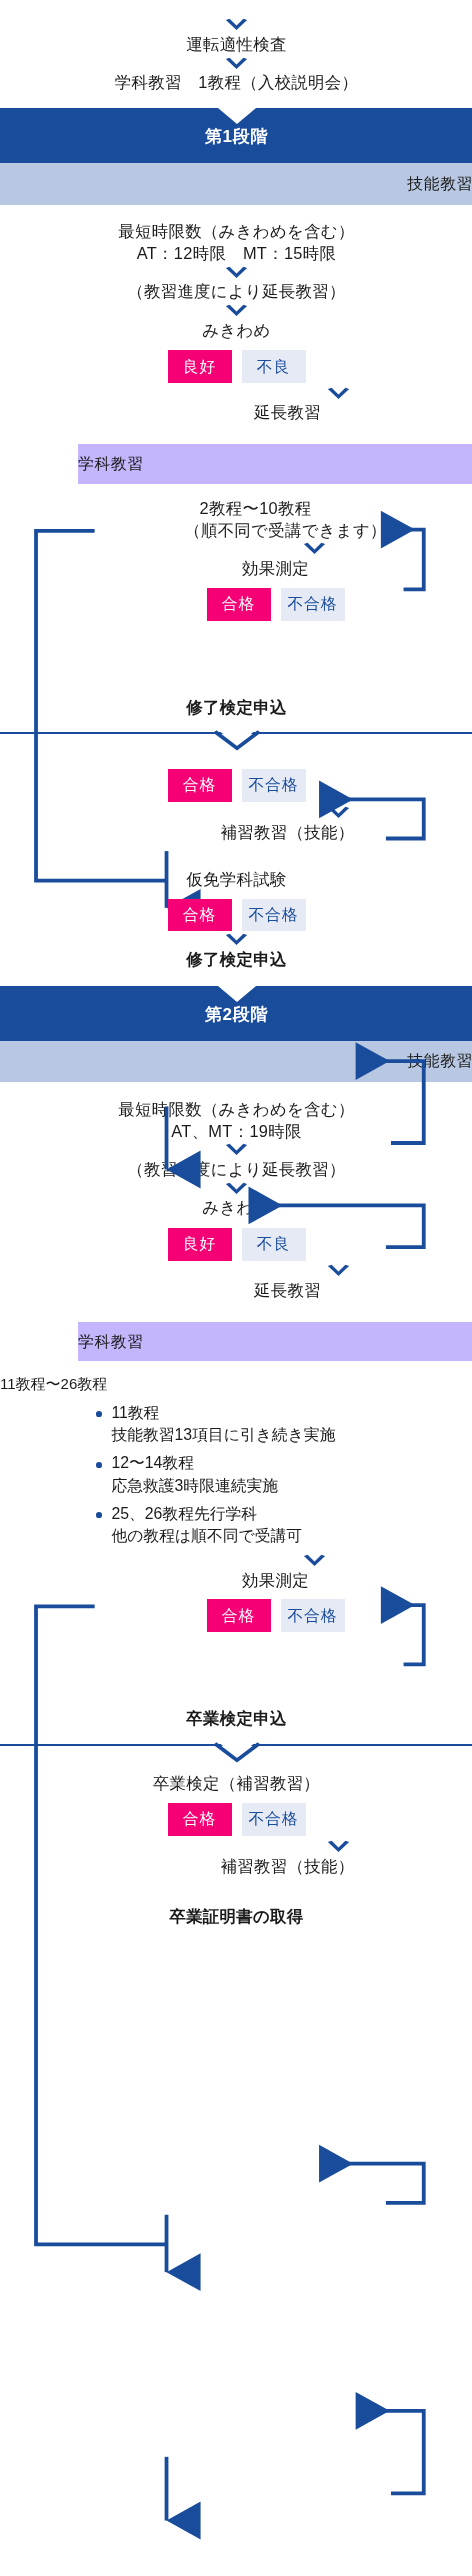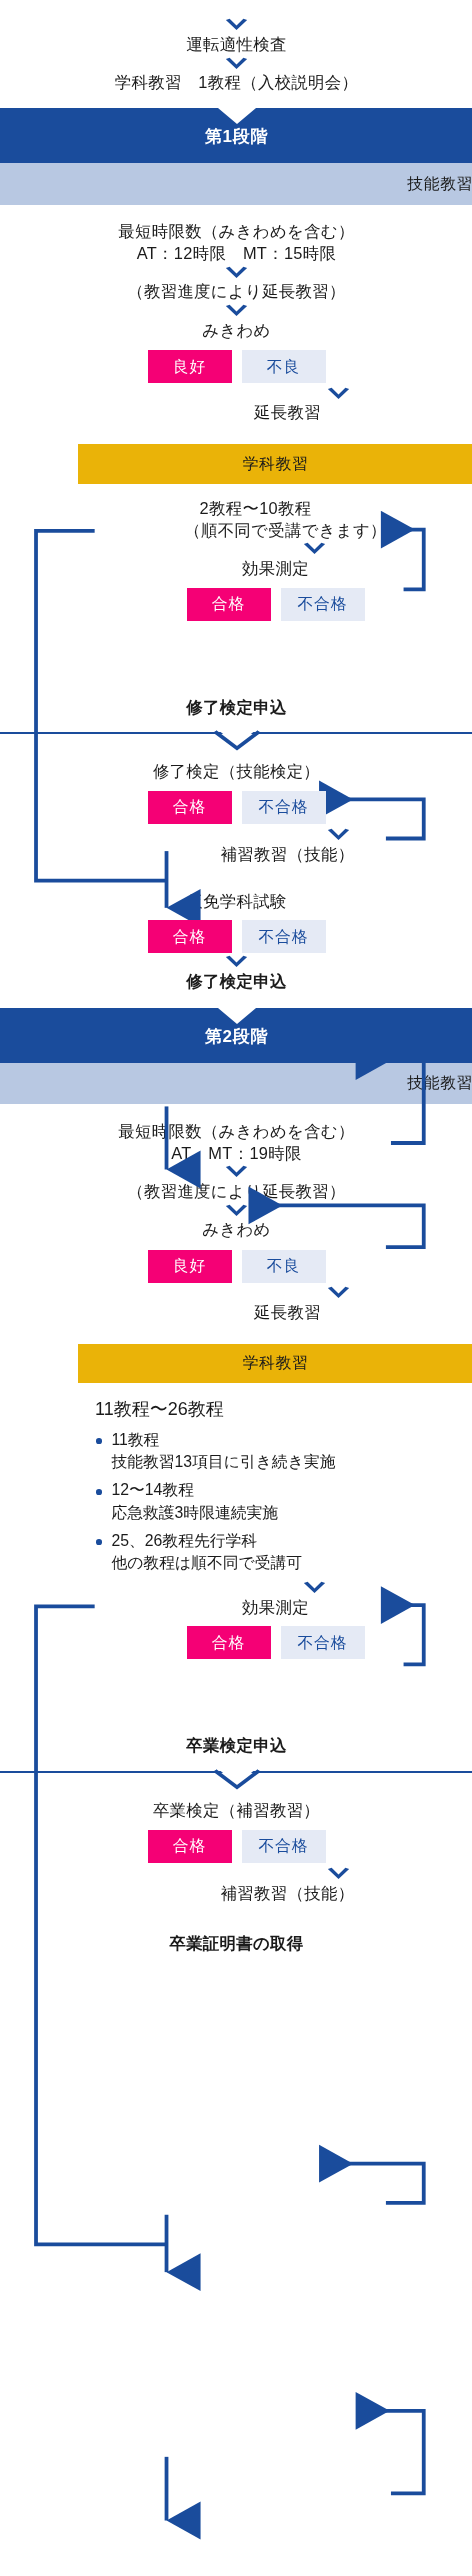--- a/index.html
+++ b/index.html
@@ -66,39 +66,39 @@
     color:#1b1b1b;
     text-align:right;
     font-size:15.8px;
     padding:10.7px 0 10px;
     letter-spacing:.04em;
   }
 
   
   .inner-band-wrap { padding-left:78px; padding-right:0; }
   .inner-band {
-    background:#eab308;
+    background:#c4b5fd;
     color:#1b1b1b;
-    text-align:center;
+    text-align:left;
     font-size:15.8px;
     padding:9.5px 0 8.8px;
     letter-spacing:.04em;
     margin-right:0;
   }
 
   
   .pf-row {
     position:relative;
     display:flex;
     justify-content:center;
     gap:10px;
     align-items:stretch;
   }
   .chip {
-    width:84px;
+    width:64px;
     text-align:center;
     font-size:15.8px;
     padding:6.3px 0 5.7px;
     letter-spacing:.06em;
   }
   .chip.pass { background:#f50075; color:#ffffff; }
   .chip.fail { background:#e5eaf5; color:#1a4c9c; }
 
   
   .divider {
@@ -133,22 +133,21 @@
     white-space:pre-line;
   }
   .bullets li::before {
     content:"";
     position:absolute;
     left:1.3px; top:9.5px;
     width:5.7px;height:5.7px;border-radius:50%;
     background:#1a4c9c;
   }
   .list-head {
-    padding-left:95px;
-    font-size:18px;
+    font-size:15px;
     margin-bottom:7.6px;
   }
 
   
   .connectors {
     position:absolute;
     top:0;left:0;
     width:473px;height:2576px;
     pointer-events:none;
   }
@@ -289,21 +288,20 @@
   <div class="divider">
     <div class="line"></div>
     <svg class="vee" width="48" height="21.4" viewBox="0 0 76 34">
       <path d="M2,3 L38,30 L74,3" fill="none" stroke="#1a4c9c" stroke-width="4"></path>
       <path d="M8,0 L68,0 L38,24 Z" fill="#ffffff"></path>
       <path d="M4,2 L38,28 L72,2" fill="none" stroke="#1a4c9c" stroke-width="4"></path>
     </svg>
   </div>
 
   <div style="height:10px"></div>
-  <div class="step">修了検定（技能検定）</div>
 
   <div style="height:7.6px"></div>
   <div class="pf-row">
     <div class="chip pass">合格</div>
     <div class="chip fail">不合格</div>
   </div>
 
   <div class="chev" style="margin-left:102px;margin-top:3.8px">
     <svg width="25" height="15" viewBox="0 0 40 24">
         <path d="M3,3 L20,19 L37,3 L31,1 L20,12 L9,1 Z" fill="#1a4c9c"></path>

